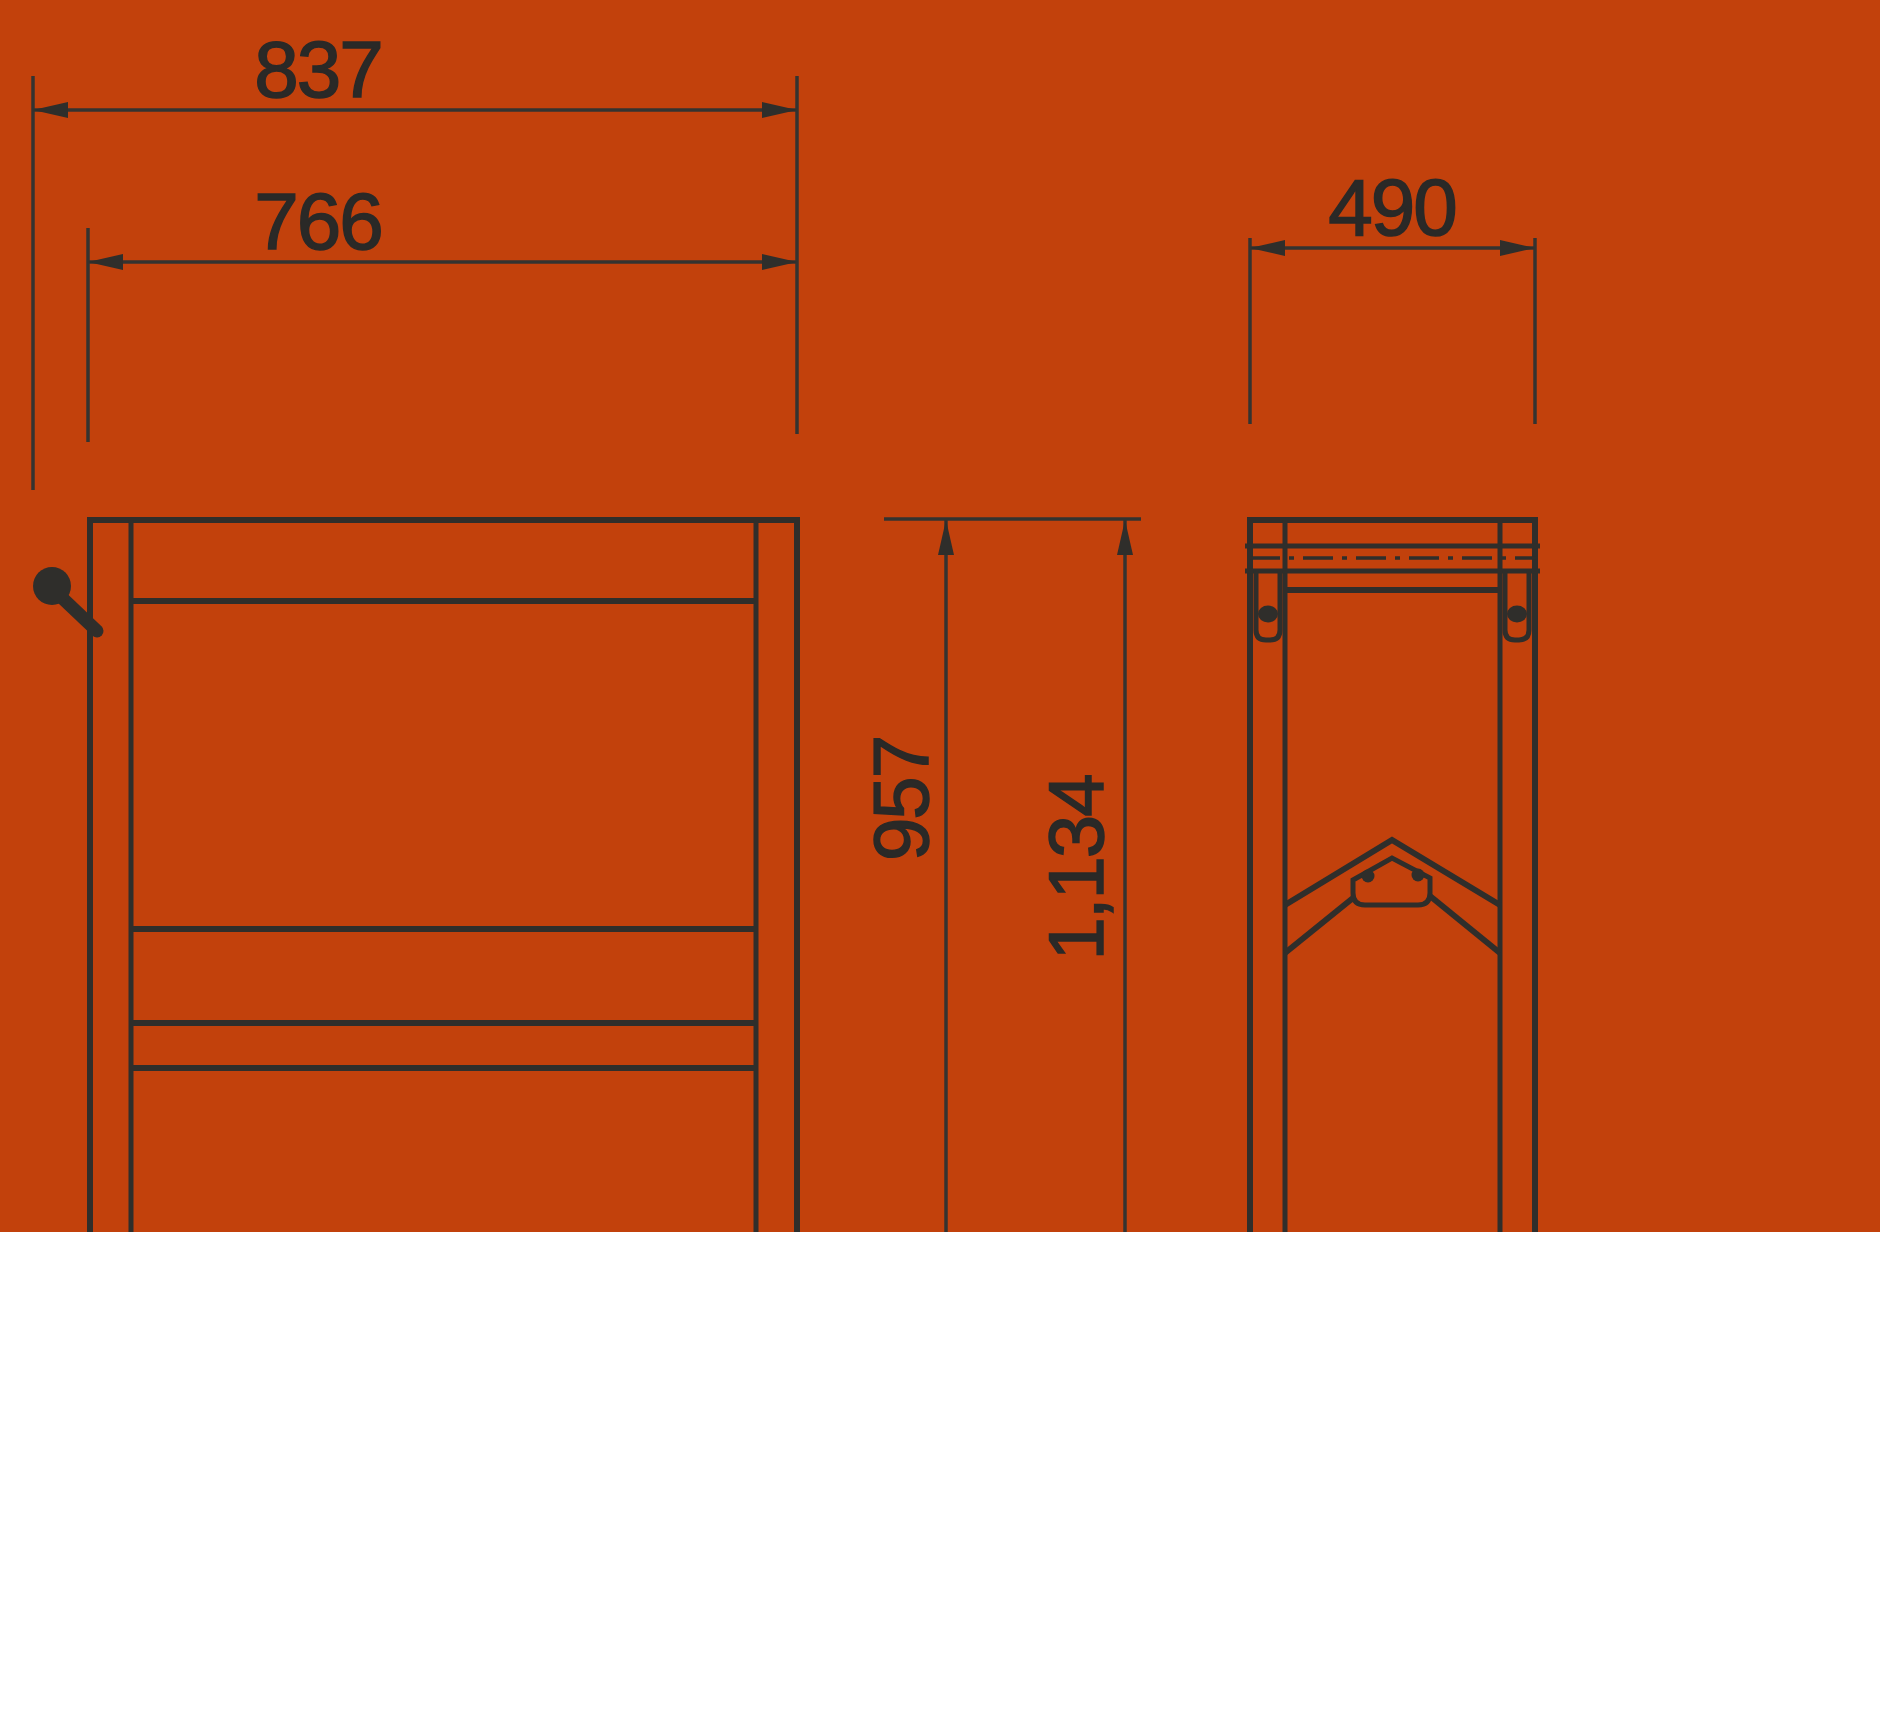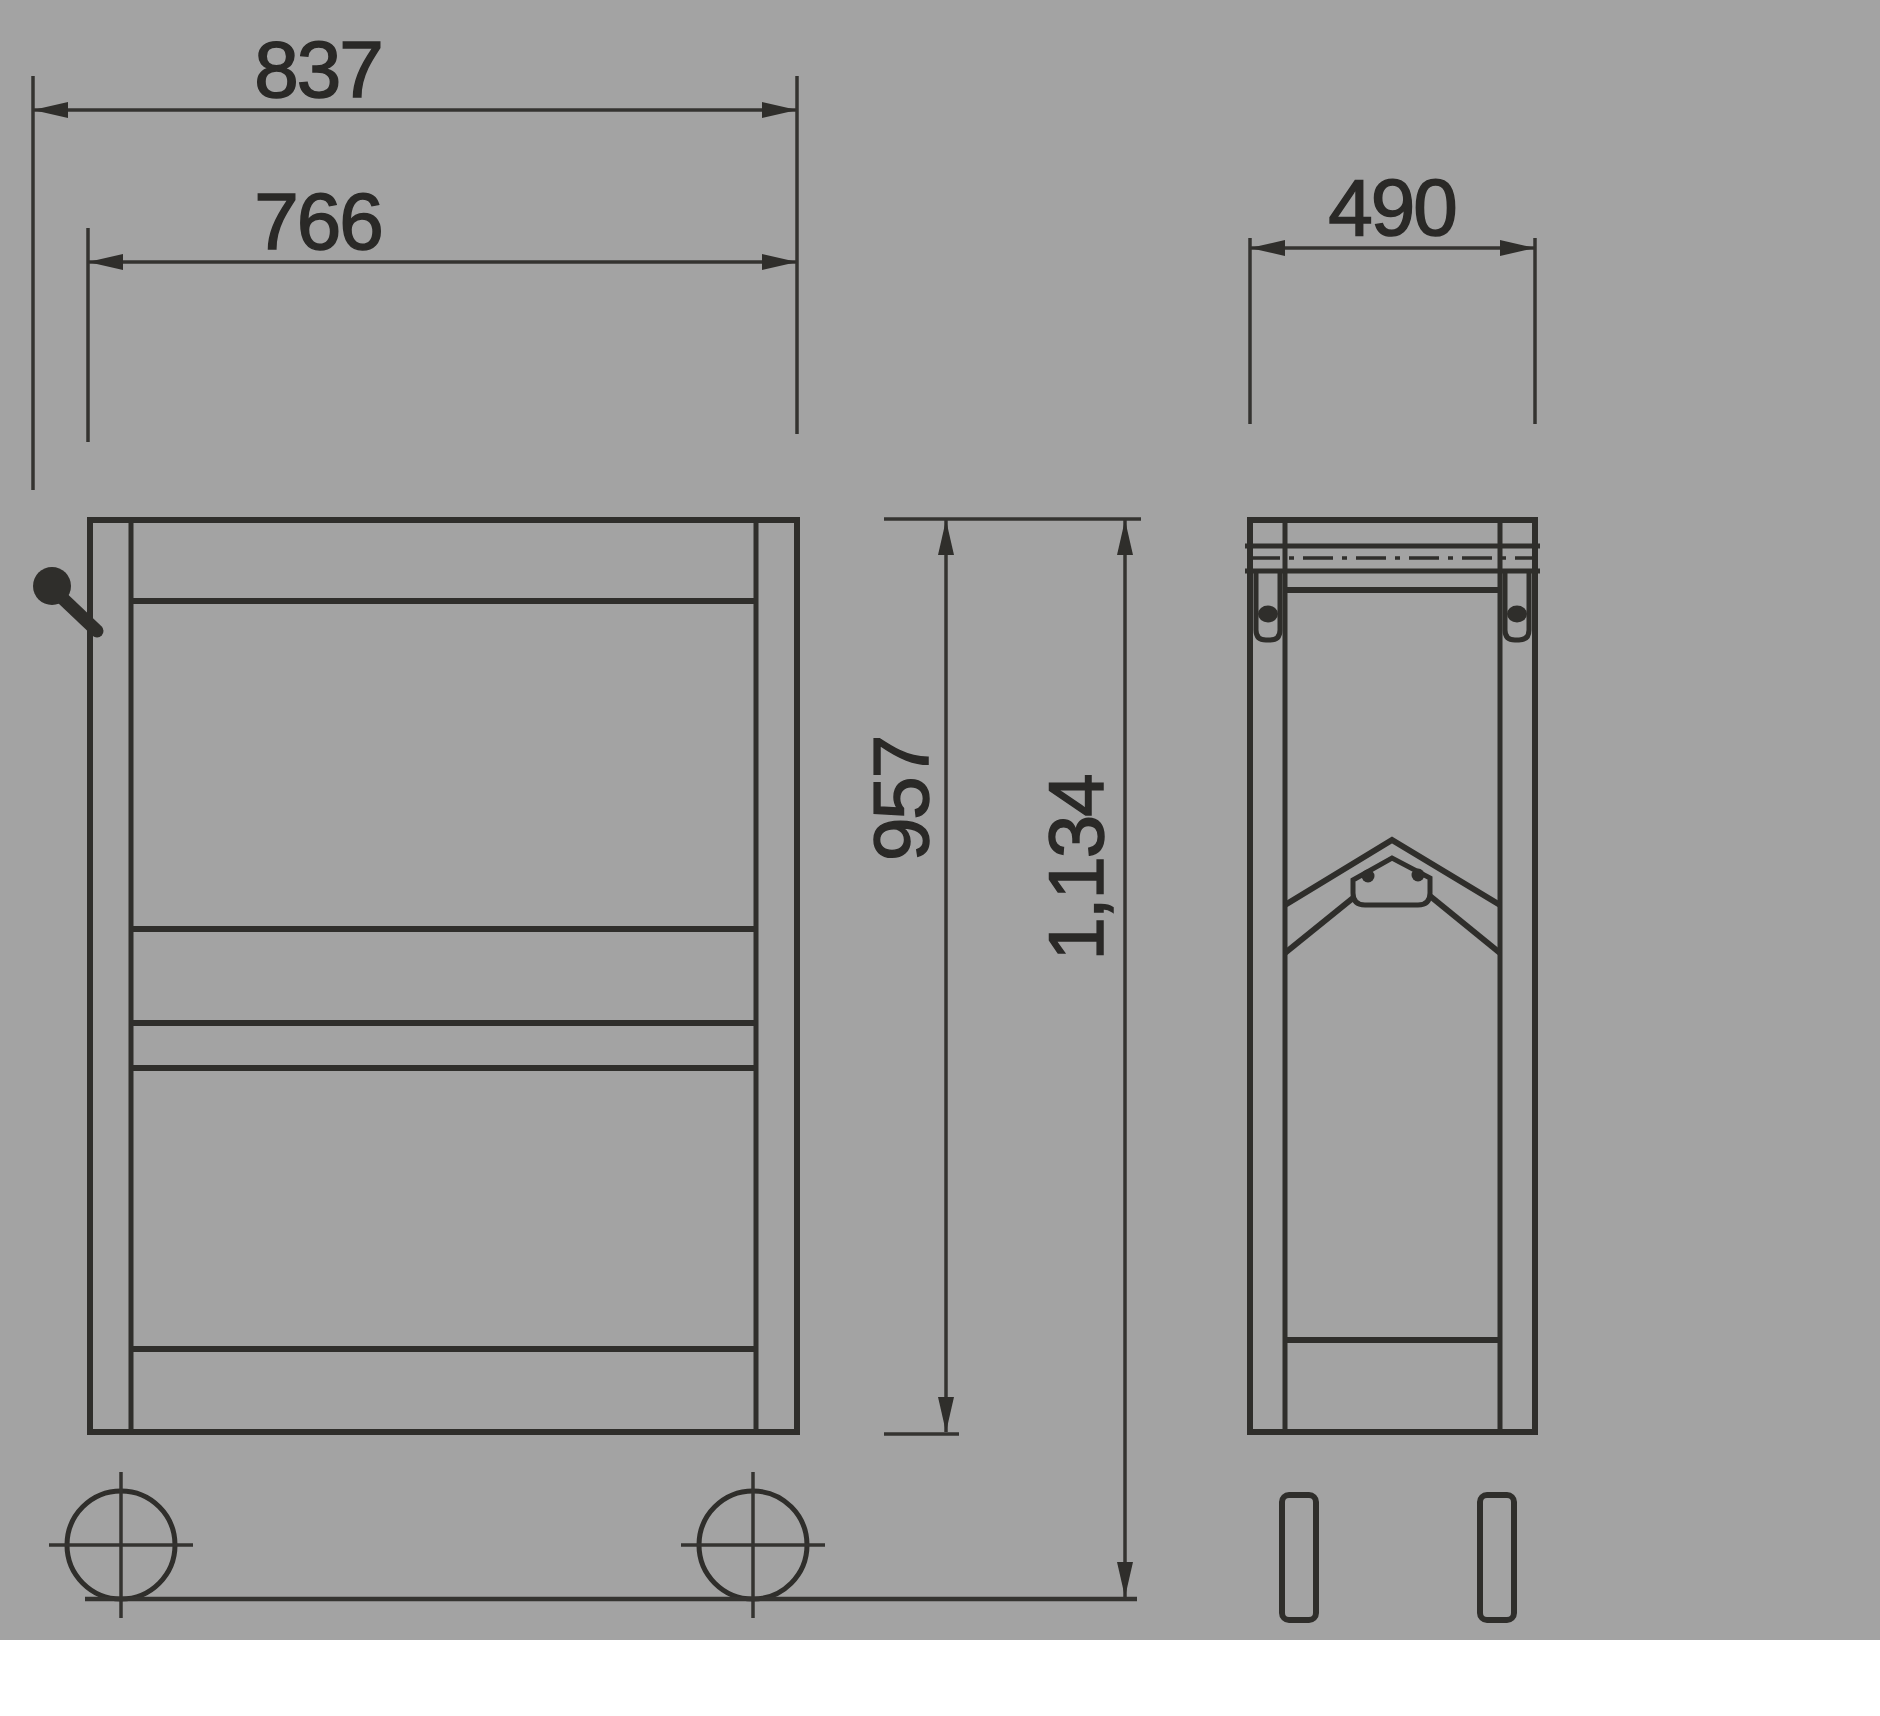--- a/index.html
+++ b/index.html
@@ -1,21 +1,21 @@
 <!DOCTYPE html>
 <html><head>
 <meta charset="utf-8">
 <style>
   html, body { margin: 0; padding: 0; }
   body { font-family: "Liberation Sans", sans-serif; }
   .sheet {
     position: relative;
     width: 1880px;
-    height: 1640px;
-    background: #a3a3a3;
+    height: 1232px;
+    background: #c2410c;
     overflow: hidden;
   }
   svg { display: block; }
   .obj   { fill: none; stroke: #2f2e2b; stroke-width: 6; }
   .obj5  { fill: none; stroke: #2f2e2b; stroke-width: 5; }
   .thin  { fill: none; stroke: #343330; stroke-width: 3.5; }
   .thin45{ fill: none; stroke: #343330; stroke-width: 4.5; }
   .solid { fill: #2f2e2b; stroke: none; }
   .dimtext {
     fill: #2a2927;

